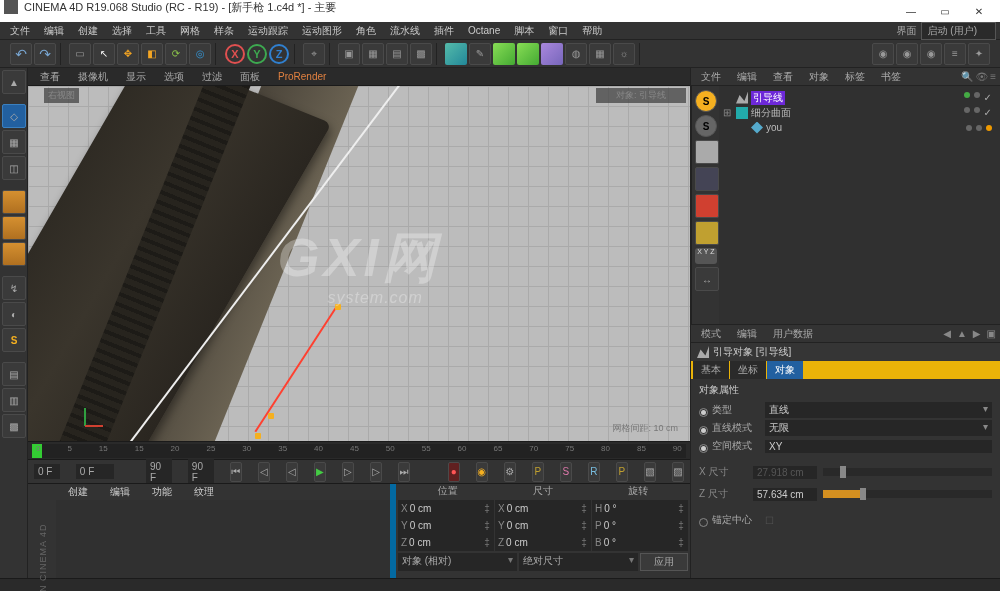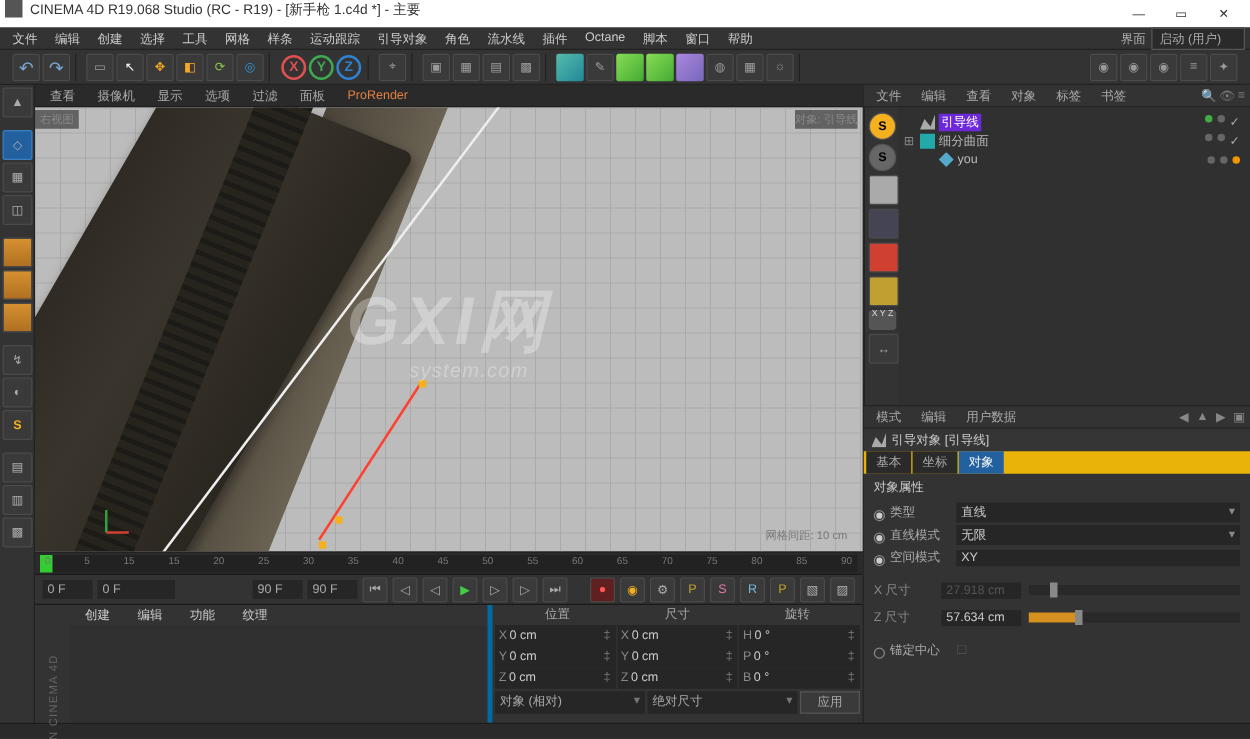--- a/index.html
+++ b/index.html
@@ -50,22 +50,22 @@
 .lt-btn.sel { background: #2260a0; border-color: #3a80c0; }
 .lt-btn.orange { background: linear-gradient(#d59030,#b07020); }
 .lt-sep { height: 6px; }
 
 
 .vp-col { flex: 1; display: flex; flex-direction: column; min-width: 0; }
 .vp-tabs { height: 18px; background: #2a2a2a; display: flex; align-items: center; padding: 0 4px; gap: 2px; border-bottom: 1px solid #1a1a1a; }
 .vp-tab { padding: 1px 8px; color: #aaa; }
 .vp-tab.hl { color: #e08040; }
 .viewport { flex: 1; background: #b8b8b8; position: relative; overflow: hidden; }
-.viewport .vp-label { position: absolute; top: 2px; left: 0; color: #888; background: rgba(60,60,60,.7); padding: 1px 4px; font-size: 9px; z-index: 4; }
-.viewport .vp-select { position: absolute; top: 2px; right: 4px; color: #888; background: rgba(60,60,60,.7); padding: 1px 0; font-size: 9px; z-index: 4; margin-left: 29px; }
+.viewport .vp-label { position: absolute; top: 2px; left: 16px; color: #888; background: rgba(60,60,60,.7); padding: 1px 4px; font-size: 9px; z-index: 4; }
+.viewport .vp-select { position: absolute; top: 2px; right: 4px; color: #888; background: rgba(60,60,60,.7); padding: 1px 20px; font-size: 9px; z-index: 4; margin-left: 29px; }
 .grid-bg { position: absolute; inset: 0;
   background-image: linear-gradient(#aaa 1px, transparent 1px), linear-gradient(90deg, #aaa 1px, transparent 1px);
   background-size: 20px 20px;
   background-color: #bcbcbc;
 }
 .ref-img { position: absolute; left: -40px; top: -30px; width: 480px; height: 480px; transform: rotate(0deg); }
 .ref-img .body { position: absolute; left: 30px; top: 0; width: 200px; height: 480px; background: linear-gradient(90deg,#2f2b24,#3a352c 40%,#2a2620); transform: rotate(22deg) skewX(-8deg); border-radius: 8px; box-shadow: 4px 4px 10px rgba(0,0,0,.4); }
 .ref-img .rail { position: absolute; left: 140px; top: -50px; width: 44px; height: 540px;
   background: repeating-linear-gradient(0deg,#1d1b17 0 4px,#27241e 4px 10px);
   transform: rotate(22deg); }
@@ -138,39 +138,39 @@
 .am-dim { color: #555; }
 .am-dim .am-sval { color: #555; }
 
 
 .timeline { height: 18px; background: #2a2a2a; border-top: 1px solid #1a1a1a; display: flex; align-items: center; }
 .tl-bar { flex: 1; height: 14px; margin: 0 4px; background: #222; position: relative; }
 .tl-start { position: absolute; left: 0; top: 0; bottom: 0; width: 10px; background: #3c3; }
 .tl-ticks { position: absolute; inset: 0; display: flex; justify-content: space-between; padding: 0 4px; }
 .tl-ticks span { color: #777; font-size: 8px; }
 
-.playbar { height: 24px; background: #333; display: flex; align-items: center; padding: 0 6px; gap: 4px; border-top: 1px solid #1a1a1a; }
+.playbar { height: 24px; background: #333; display: flex; align-items: center; padding: 0 6px; gap: 16px; border-top: 1px solid #1a1a1a; }
 .pb-fld { width: 62px; background: #262626; padding: 2px 4px; color: #aaa; text-align: left; }
 .pb-fld.sm { width: 40px; }
 .pb-btn { width: 20px; height: 20px; background: #3a3a3a; border: 1px solid #4a4a4a; border-radius: 2px; display: flex; align-items: center; justify-content: center; color: #aaa; }
 .pb-btn.play { color: #4c4; }
 .pb-btn.rec { background: #602020; color: #f55; }
 .pb-btn.key { color: #f5b020; }
 .pb-btn.p { color: #c0a030; }
 .pb-btn.r { color: #7bd; }
 .pb-btn.s { color: #d7a; }
 
 
 .bottom { height: 95px; display: flex; background: #333; border-top: 1px solid #1a1a1a; }
 .bt-left { width: 28px; background: #333; display: flex; align-items: flex-end; justify-content: center; }
 .maxon { transform: rotate(-90deg); transform-origin: center; color: #666; font-size: 9px; white-space: nowrap; letter-spacing: 1px; }
 .bt-mat { flex: 1; display: flex; flex-direction: column; }
 .bt-mat-head { height: 16px; display: flex; align-items: center; padding: 0 6px; gap: 10px; }
 .bt-mat-body { flex: 1; background: #303030; }
-.bt-coord { width: 300px; border-left: 4px solid #0369a1; display: flex; flex-direction: column; }
+.bt-coord { width: 300px; border-left: 6px solid #0369a1; display: flex; flex-direction: column; }
 .co-head { height: 16px; display: flex; padding: 0 4px; }
 .co-h { flex: 1; text-align: center; color: #aaa; }
 .co-row { display: flex; height: 17px; gap: 1px; padding: 0 2px; }
 .co-c { flex: 1; display: flex; align-items: center; background: #262626; padding: 0 3px; }
 .co-lbl { color: #888; margin-right: 2px; }
 .co-v { flex: 1; color: #ccc; }
 .co-sp { width: 8px; color: #777; text-align: center; }
 .co-foot { display: flex; gap: 2px; padding: 2px; }
 .co-dd { flex: 1; background: #262626; padding: 1px 4px; color: #aaa; position: relative; }
 .co-dd::after { content: "▾"; position: absolute; right: 4px; color: #777; }
@@ -192,21 +192,21 @@
 
 <div class="menubar">
   <div class="menu-item">文件</div>
   <div class="menu-item">编辑</div>
   <div class="menu-item">创建</div>
   <div class="menu-item">选择</div>
   <div class="menu-item">工具</div>
   <div class="menu-item">网格</div>
   <div class="menu-item">样条</div>
   <div class="menu-item">运动跟踪</div>
-  <div class="menu-item">引导对象</div>
+  <div class="menu-item">运动图形</div>
   <div class="menu-item">角色</div>
   <div class="menu-item">流水线</div>
   <div class="menu-item">插件</div>
   <div class="menu-item">Octane</div>
   <div class="menu-item">脚本</div>
   <div class="menu-item">窗口</div>
   <div class="menu-item">帮助</div>
   <div class="menubar-right">
     <span>界面</span>
     <div class="layout-dd">启动 (用户)</div>

